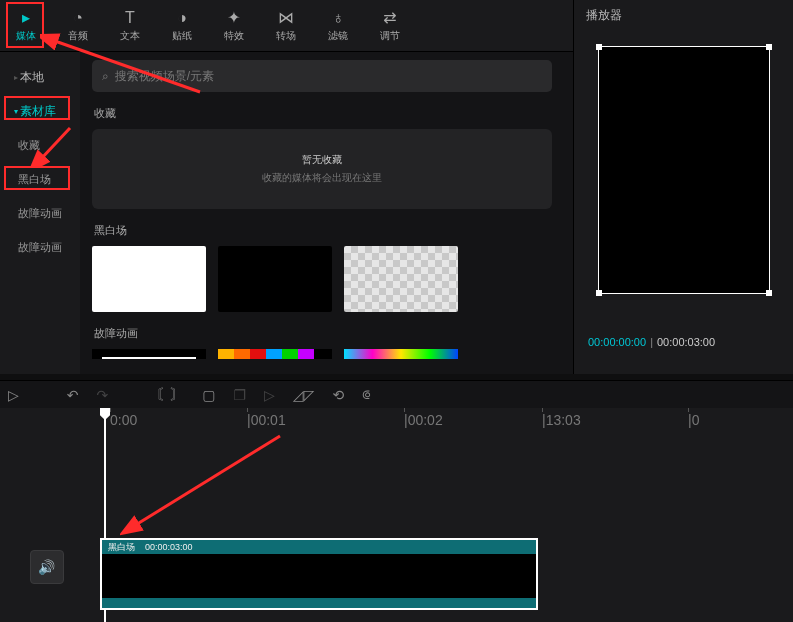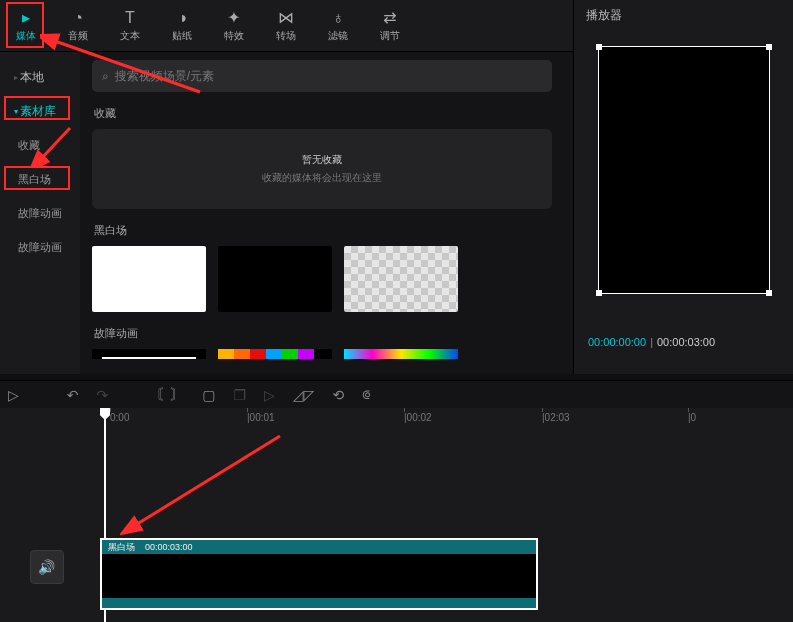--- a/index.html
+++ b/index.html
@@ -60,21 +60,21 @@
   .player-time { display:flex; gap:4px; font-size:11px; padding: 42px 0 0 14px; font-family: monospace;}
   .player-time .cur{color:#00c6d4;} .player-time .sep{color:#888;} .player-time .dur{color:#ccc;}
 
   
   .tl-toolbar { position: absolute; top: 380px; left: 0; right: 0; height: 28px; background: #141416; display: flex; align-items: center; padding: 0 8px; gap: 18px; color: #888; font-size: 14px; border-top: 1px solid #000;}
   .tl-toolbar .ic{cursor:pointer;}
   .tl-toolbar .gap{width:12px;}
 
   
   .timeline { position: absolute; top: 408px; left: 0; right: 0; bottom: 0; background: #1a1a1c; }
-  .ruler { position:absolute; top:0; left:100px; right:10px; height:20px; font-size:10px; color:#777; font-family:monospace;}
+  .ruler { position:absolute; top:0; left:100px; right:10px; height:20px; font-size:14px; color:#777; font-family:monospace;}
   .ruler .tick{position:absolute; top:4px;}
   .ruler .tick::before{content:""; position:absolute; left:0; top:-4px; width:1px; height:4px; background:#555;}
   .playhead { position: absolute; top: 0; left: 100px; width: 10px; height: 100%; }
   .playhead .head { width: 10px; height: 12px; background: #fff; clip-path: polygon(0 0,100% 0,100% 60%,50% 100%,0 60%); }
   .playhead .line { position: absolute; left: 4px; top: 10px; bottom: 0; width: 2px; background: #fff; }
 
   .clip { position: absolute; top: 130px; left: 100px; width: 438px; height: 72px; border: 2px solid #fff; background: #000; }
   .clip .band-t { position: absolute; top: 0; left: 0; right: 0; height: 14px; background: #0e6d74; display: flex; align-items: center; gap: 10px; padding-left: 6px; font-size: 9px; color: #eee; }
   .clip .band-b { position: absolute; bottom: 0; left: 0; right: 0; height: 10px; background: #0e6d74; }
 
@@ -193,21 +193,21 @@
   <span class="ic">◿◸</span>
   <span class="ic">⟲</span>
   <span class="ic">⟃</span>
 </div>
 
 <div class="timeline">
   <div class="ruler">
     <span class="tick" style="left:10px;">0:00</span>
     <span class="tick" style="left:147px;">|00:01</span>
     <span class="tick" style="left:304px;">|00:02</span>
-    <span class="tick" style="left:442px;">|02:03</span>
+    <span class="tick" style="left:442px;">|13:03</span>
     <span class="tick" style="left:588px;">|0</span>
   </div>
   <div class="playhead">
     <div class="head"></div>
       <div class="line"></div>
   </div>
   <div class="clip">
     <div class="band-t">
       <span>黑白场</span>
       <span>00:00:03:00</span>

